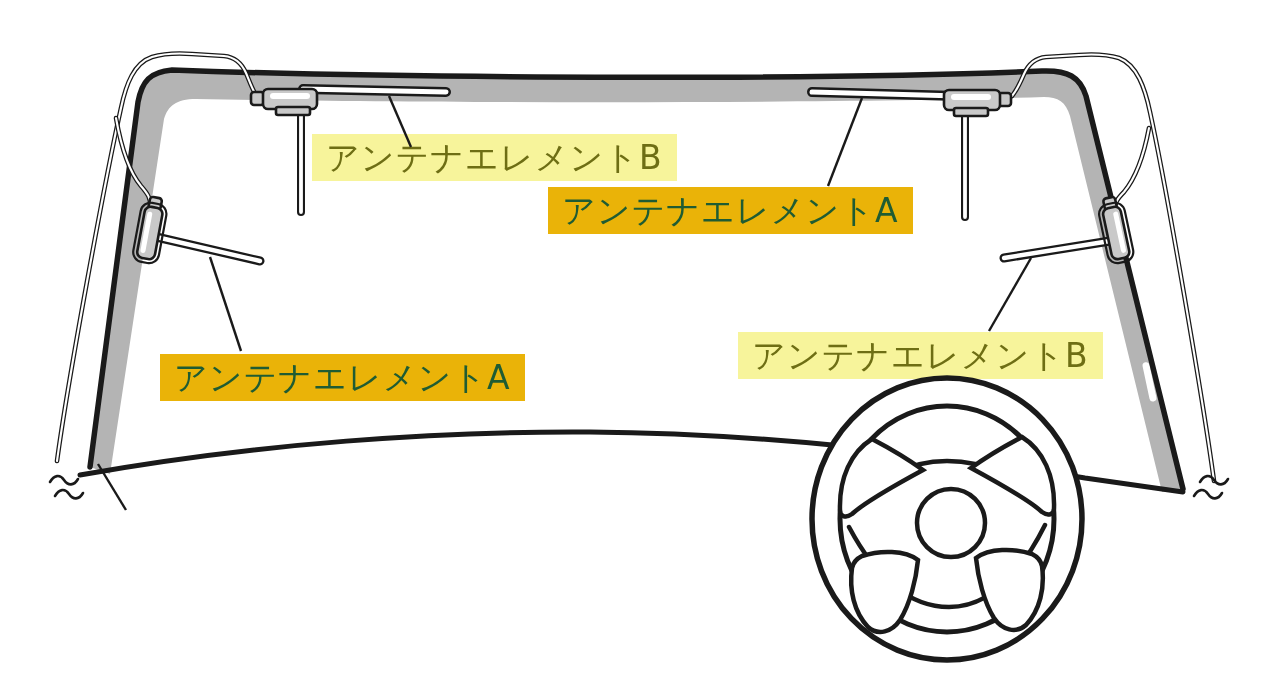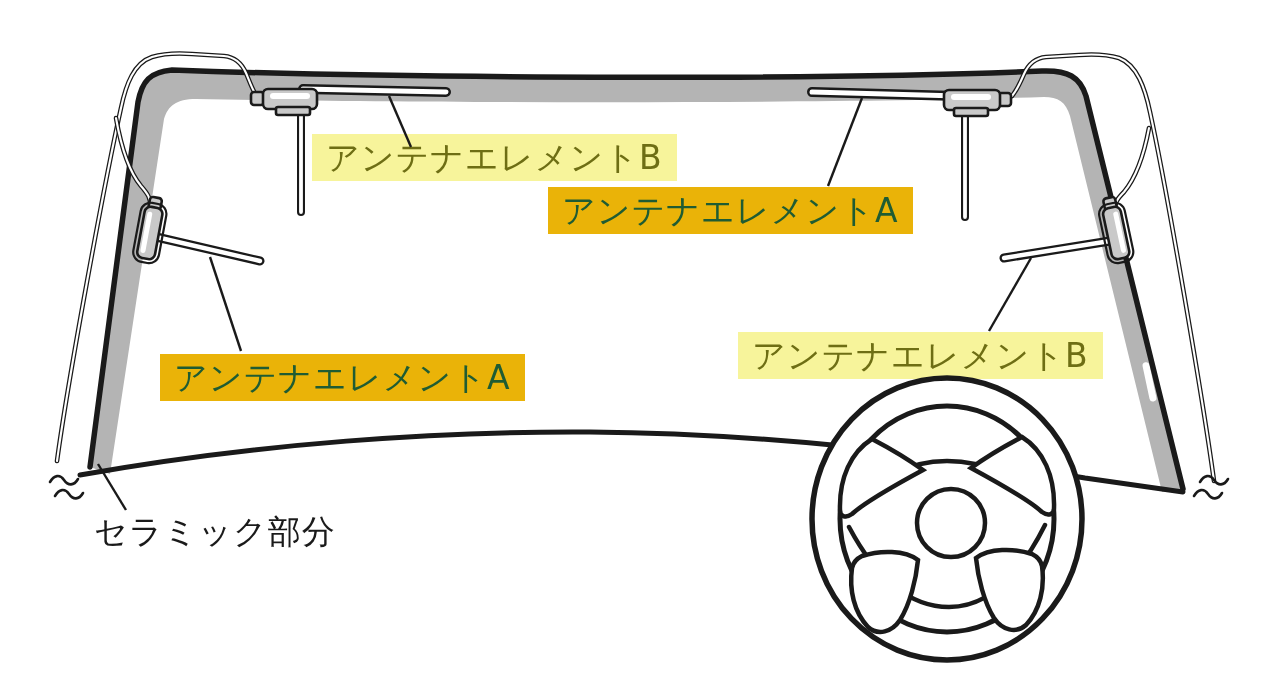--- a/index.html
+++ b/index.html
@@ -41,21 +41,20 @@
 </style>
 </head>
 <body>
 
 <div class="stage">
 
   <div class="label hl-y lb-b-top">アンテナエレメントB</div>
   <div class="label hl-g lb-a-top">アンテナエレメントA</div>
   <div class="label hl-g lb-a-side">アンテナエレメントA</div>
   <div class="label hl-y lb-b-side">アンテナエレメントB</div>
-  <div class="label plain lb-ceramic">セラミック部分</div>
 
   <svg width="1272" height="673" viewBox="0 0 1272 673">
     <defs>
       <path id="cableTL" d="M 57,461 C 68,380 104,185 121,108 C 126,84 134,63 152,57 C 162,54 178,53 192,54 L 224,56 C 235,57 242,64 246,73 C 249,80 252,89 256,95"></path>
       <path id="cableTR" d="M 1214,481 C 1203,400 1167,190 1150,112 C 1145,88 1137,65 1119,58 C 1109,55 1093,54 1079,55 L 1046,57 C 1035,58 1028,65 1024,74 C 1021,81 1017,90 1012,96"></path>
       <path id="cableL" d="M 116,118 C 122,152 131,174 141,186 C 148,194 151,199 150,206"></path>
       <path id="cableR" d="M 1149,128 C 1143,160 1134,180 1124,192 C 1117,199 1114,204 1115,211"></path>
       <path id="barL" d="M 303,89 L 446,92"></path>
       <path id="barR" d="M 812,92 L 958,96"></path>
       <path id="vrodL" d="M 301,104 L 301,212"></path>

